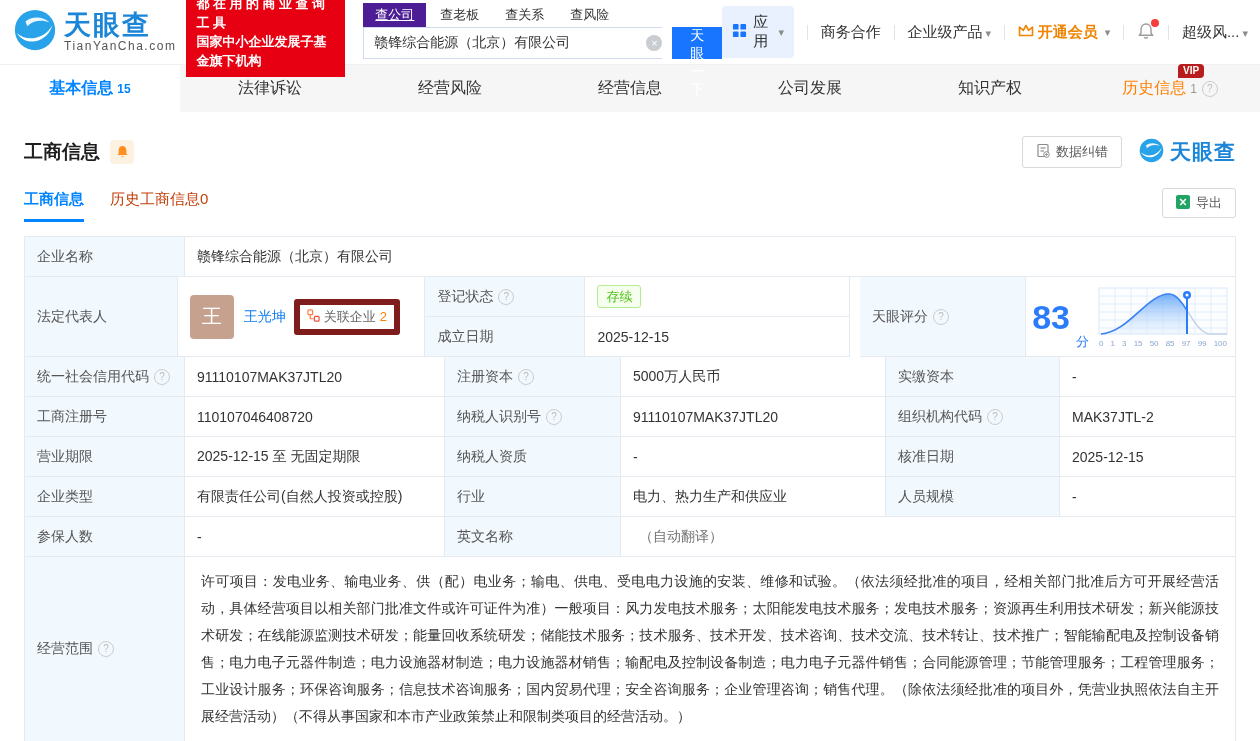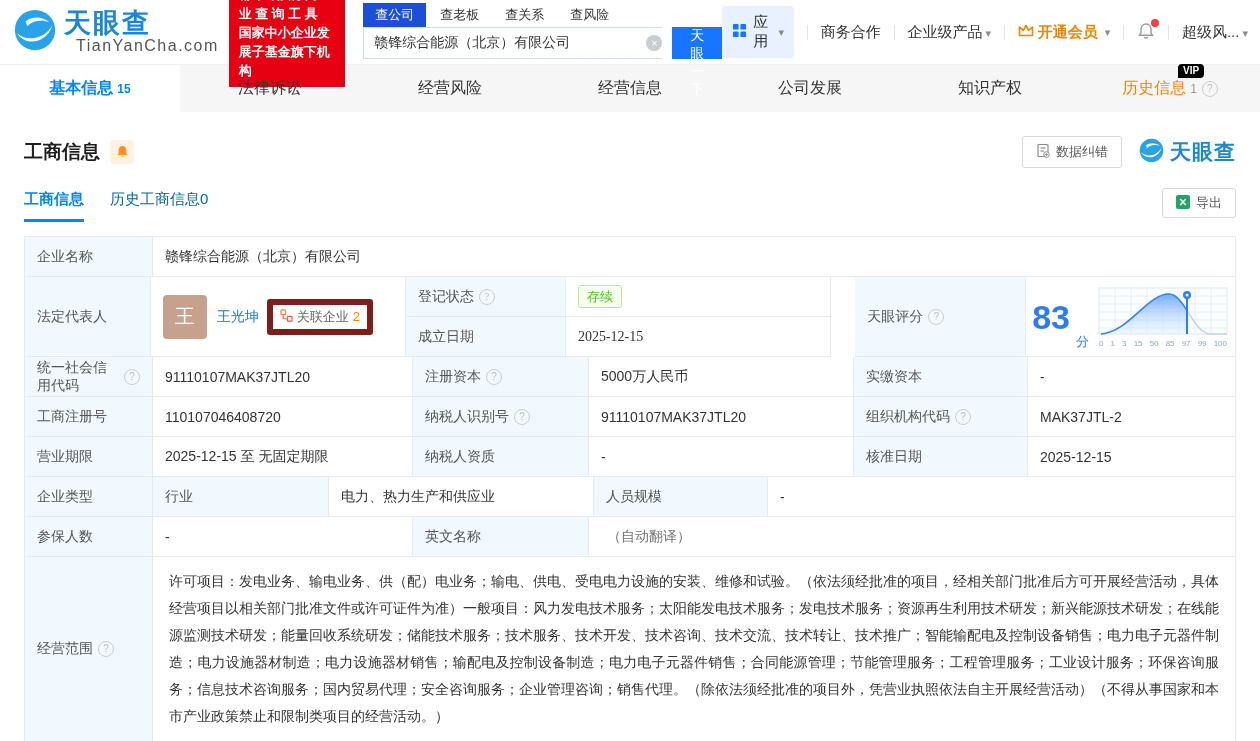--- a/index.html
+++ b/index.html
@@ -5,27 +5,27 @@
   html,body{margin:0;padding:0;}
   body{
     width:1260px;height:741px;overflow:hidden;background:#fff;
     font-family:"Liberation Sans","DejaVu Sans",sans-serif;
     -webkit-font-smoothing:antialiased;color:#333;
   }
   
   .header{height:64px;display:flex;align-items:center;padding:0 12px;background:#fff;}
   .logo-wrap{display:flex;align-items:center;gap:6px;}
   .logo-cn{font-size:27px;font-weight:bold;color:#1b85d8;letter-spacing:2px;line-height:28px;}
-  .logo-en{font-size:16px;color:#555;letter-spacing:1.5px;margin-left:12px;}
+  .logo-en{font-size:12px;color:#555;letter-spacing:1.5px;}
   .banner{background:#e60012;color:#fff;font-size:13px;font-weight:bold;padding:7px 10px;margin-left:10px;line-height:19px;}
   .banner .l1{letter-spacing:3.5px;}
   .search{margin-left:18px;}
   .search-tabs{display:flex;align-items:flex-end;gap:2px;font-size:13px;height:22px;}
   .search-tab{padding:3px 12px;color:#333;cursor:pointer;}
-  .search-tab.active{background:#1d4ed8;color:#fff;}
+  .search-tab.active{background:#4c1d95;color:#fff;text-decoration:underline;}
   .search-row{display:flex;align-items:center;}
   .search-input-wrap{position:relative;width:300px;height:30px;border:1px solid #cfdcee;border-right:none;display:flex;align-items:center;}
   .search-input-wrap input{border:none;outline:none;width:262px;padding:0 10px;font-size:14px;color:#333;font-family:inherit;}
   .clear-ic{width:16px;height:16px;border-radius:50%;background:#c9ccd1;color:#fff;font-size:11px;line-height:16px;text-align:center;cursor:pointer;}
   .search-btn{height:32px;border:none;background:#1775ff;color:#fff;font-size:14px;padding:0 17px;margin-left:10px;cursor:pointer;font-family:inherit;}
   .nav{margin-left:auto;display:flex;align-items:center;gap:13px;font-size:15px;color:#333;}
   .apps-chip{display:flex;align-items:center;gap:6px;background:#e8f1fd;border-radius:4px;padding:7px 10px;cursor:pointer;}
   .caret::after{content:"▾";font-size:11px;color:#8c8c8c;margin-left:3px;}
   .nav-div{width:1px;height:15px;background:#e3e3e3;}
   .nav-item{cursor:pointer;white-space:nowrap;}
@@ -33,47 +33,47 @@
   .bell-wrap{position:relative;cursor:pointer;display:flex;}
   .red-dot{position:absolute;top:-3px;right:-4px;width:8px;height:8px;border-radius:50%;background:#f53f3f;}
   
   .tabbar{display:flex;background:#f6f6f6;height:47px;border-top:1px solid #f0f0f0;}
   .tab{flex:1;display:flex;align-items:center;justify-content:center;font-size:16px;color:#333;cursor:pointer;position:relative;}
   .tab.active{background:#fff;color:#0084ff;font-weight:bold;}
   .tab .cnt{font-size:12px;margin-left:4px;}
   .tab.history{color:#ff8000;}
   .tab.history .cnt{color:#999;}
   .tab-label-wrap{position:relative;display:inline-flex;align-items:center;}
-  .vip-badge{position:absolute;top:-14px;right:-18px;background:#000000;color:#fff;font-size:10px;font-weight:bold;line-height:14px;padding:0 5px;border-radius:4px 4px 4px 0;}
+  .vip-badge{position:absolute;top:-14px;right:-18px;background:#b91c1c;color:#fff;font-size:10px;font-weight:bold;line-height:14px;padding:0 5px;border-radius:4px 4px 4px 0;}
   .help{display:inline-block;width:14px;height:14px;border:1px solid #ccc;border-radius:50%;color:#bbb;font-size:10px;line-height:13px;text-align:center;margin-left:5px;flex:none;cursor:pointer;}
   .help::after{content:"?";}
   
   .section-head{display:flex;align-items:center;padding:24px 24px 0;}
   .sec-title{font-size:19px;font-weight:bold;color:#1f1f1f;}
   .bell-chip{width:24px;height:24px;background:#fdf1e2;border-radius:4px;margin-left:10px;display:flex;align-items:center;justify-content:center;cursor:pointer;}
   .head-right{margin-left:auto;display:flex;align-items:center;}
   .btn-outline{border:1px solid #d9d9d9;background:#fff;border-radius:3px;height:32px;padding:0 13px;font-size:13px;color:#595959;display:flex;align-items:center;gap:6px;cursor:pointer;font-family:inherit;}
   .brand{display:flex;align-items:center;gap:5px;margin-left:16px;}
   .brand-cn{font-size:21px;font-weight:bold;color:#1b85d8;letter-spacing:1px;}
   
   .subtab-row{display:flex;align-items:flex-end;padding:20px 24px 0;}
   .subtab{font-size:15px;padding-bottom:10px;cursor:pointer;border-bottom:3px solid transparent;}
   .subtab.active{color:#0084ff;font-weight:bold;border-bottom-color:#0084ff;}
-  .subtab.off{color:#0369a1;margin-left:26px;}
+  .subtab.off{color:#c2410c;margin-left:26px;}
   .export-wrap{margin-left:auto;padding-bottom:4px;}
   .btn-outline.small{height:30px;}
   
   .table{margin:14px 24px 0;border-top:1px solid #e4eaef;border-left:1px solid #e4eaef;font-size:14px;}
   .trow{display:flex;}
   .cell{box-sizing:border-box;border-right:1px solid #e4eaef;border-bottom:1px solid #e4eaef;display:flex;align-items:center;padding:0 12px;min-height:40px;}
   .lc{background:#f1f8fe;color:#555;}
   .vc{background:#fff;color:#333;}
-  .c1{width:128px;}.c2{width:260px;}.c3{width:176px;}.c4{width:265px;}.c5{width:174px;}.c6{flex:1;}
+  .c1{width:160px;}.c2{width:260px;}.c3{width:176px;}.c4{width:265px;}.c5{width:174px;}.c6{flex:1;}
   .h80{height:80px;}
-  .stack{display:flex;flex-direction:column;width:459px;font-family:Liberation Serif, serif;}
+  .stack{display:flex;flex-direction:column;width:459px;}
   .srow{display:flex;height:40px;}
   .srow .c3{width:160px;}.srow .c4{width:265px;}
   .grow{flex:1;}
   .badge-green{color:#52c41a;background:#f6ffed;border:1px solid #b7eb8f;border-radius:3px;font-size:13px;padding:2px 8px;line-height:17px;}
   .avatar{width:44px;height:44px;border-radius:4px;background:#c5a18e;color:#fff;font-size:20px;display:flex;align-items:center;justify-content:center;flex:none;}
   .rep-name{color:#0b78f0;margin:0 8px 0 10px;cursor:pointer;white-space:nowrap;}
   .rel-badge{display:flex;align-items:center;gap:4px;border:6px solid #7f1d1d;border-radius:3px;padding:3px 7px;font-size:13px;color:#666;cursor:pointer;white-space:nowrap;}
   .rel-cnt{color:#ff7d00;}
   .score-cell{gap:6px;padding:0 6px;}
   .score-num{font-size:34px;font-weight:bold;color:#2b7cfa;line-height:34px;}
@@ -370,20 +370,21 @@
     <div class="cell lc c1">营业期限</div>
     <div class="cell vc c2">2025-12-15 至 无固定期限</div>
     <div class="cell lc c3">纳税人资质</div>
     <div class="cell vc c4">-</div>
     <div class="cell lc c5">核准日期</div>
     <div class="cell vc c6">2025-12-15</div>
   </div>
 
   <div class="trow">
     <div class="cell lc c1">企业类型</div>
+    <div class="cell vc c2">有限责任公司(自然人投资或控股)</div>
     <div class="cell lc c3">行业</div>
     <div class="cell vc c4">电力、热力生产和供应业</div>
     <div class="cell lc c5">人员规模</div>
     <div class="cell vc c6">-</div>
   </div>
 
   <div class="trow">
     <div class="cell lc c1">参保人数</div>
     <div class="cell vc c2">-</div>
     <div class="cell lc c3">英文名称</div>

